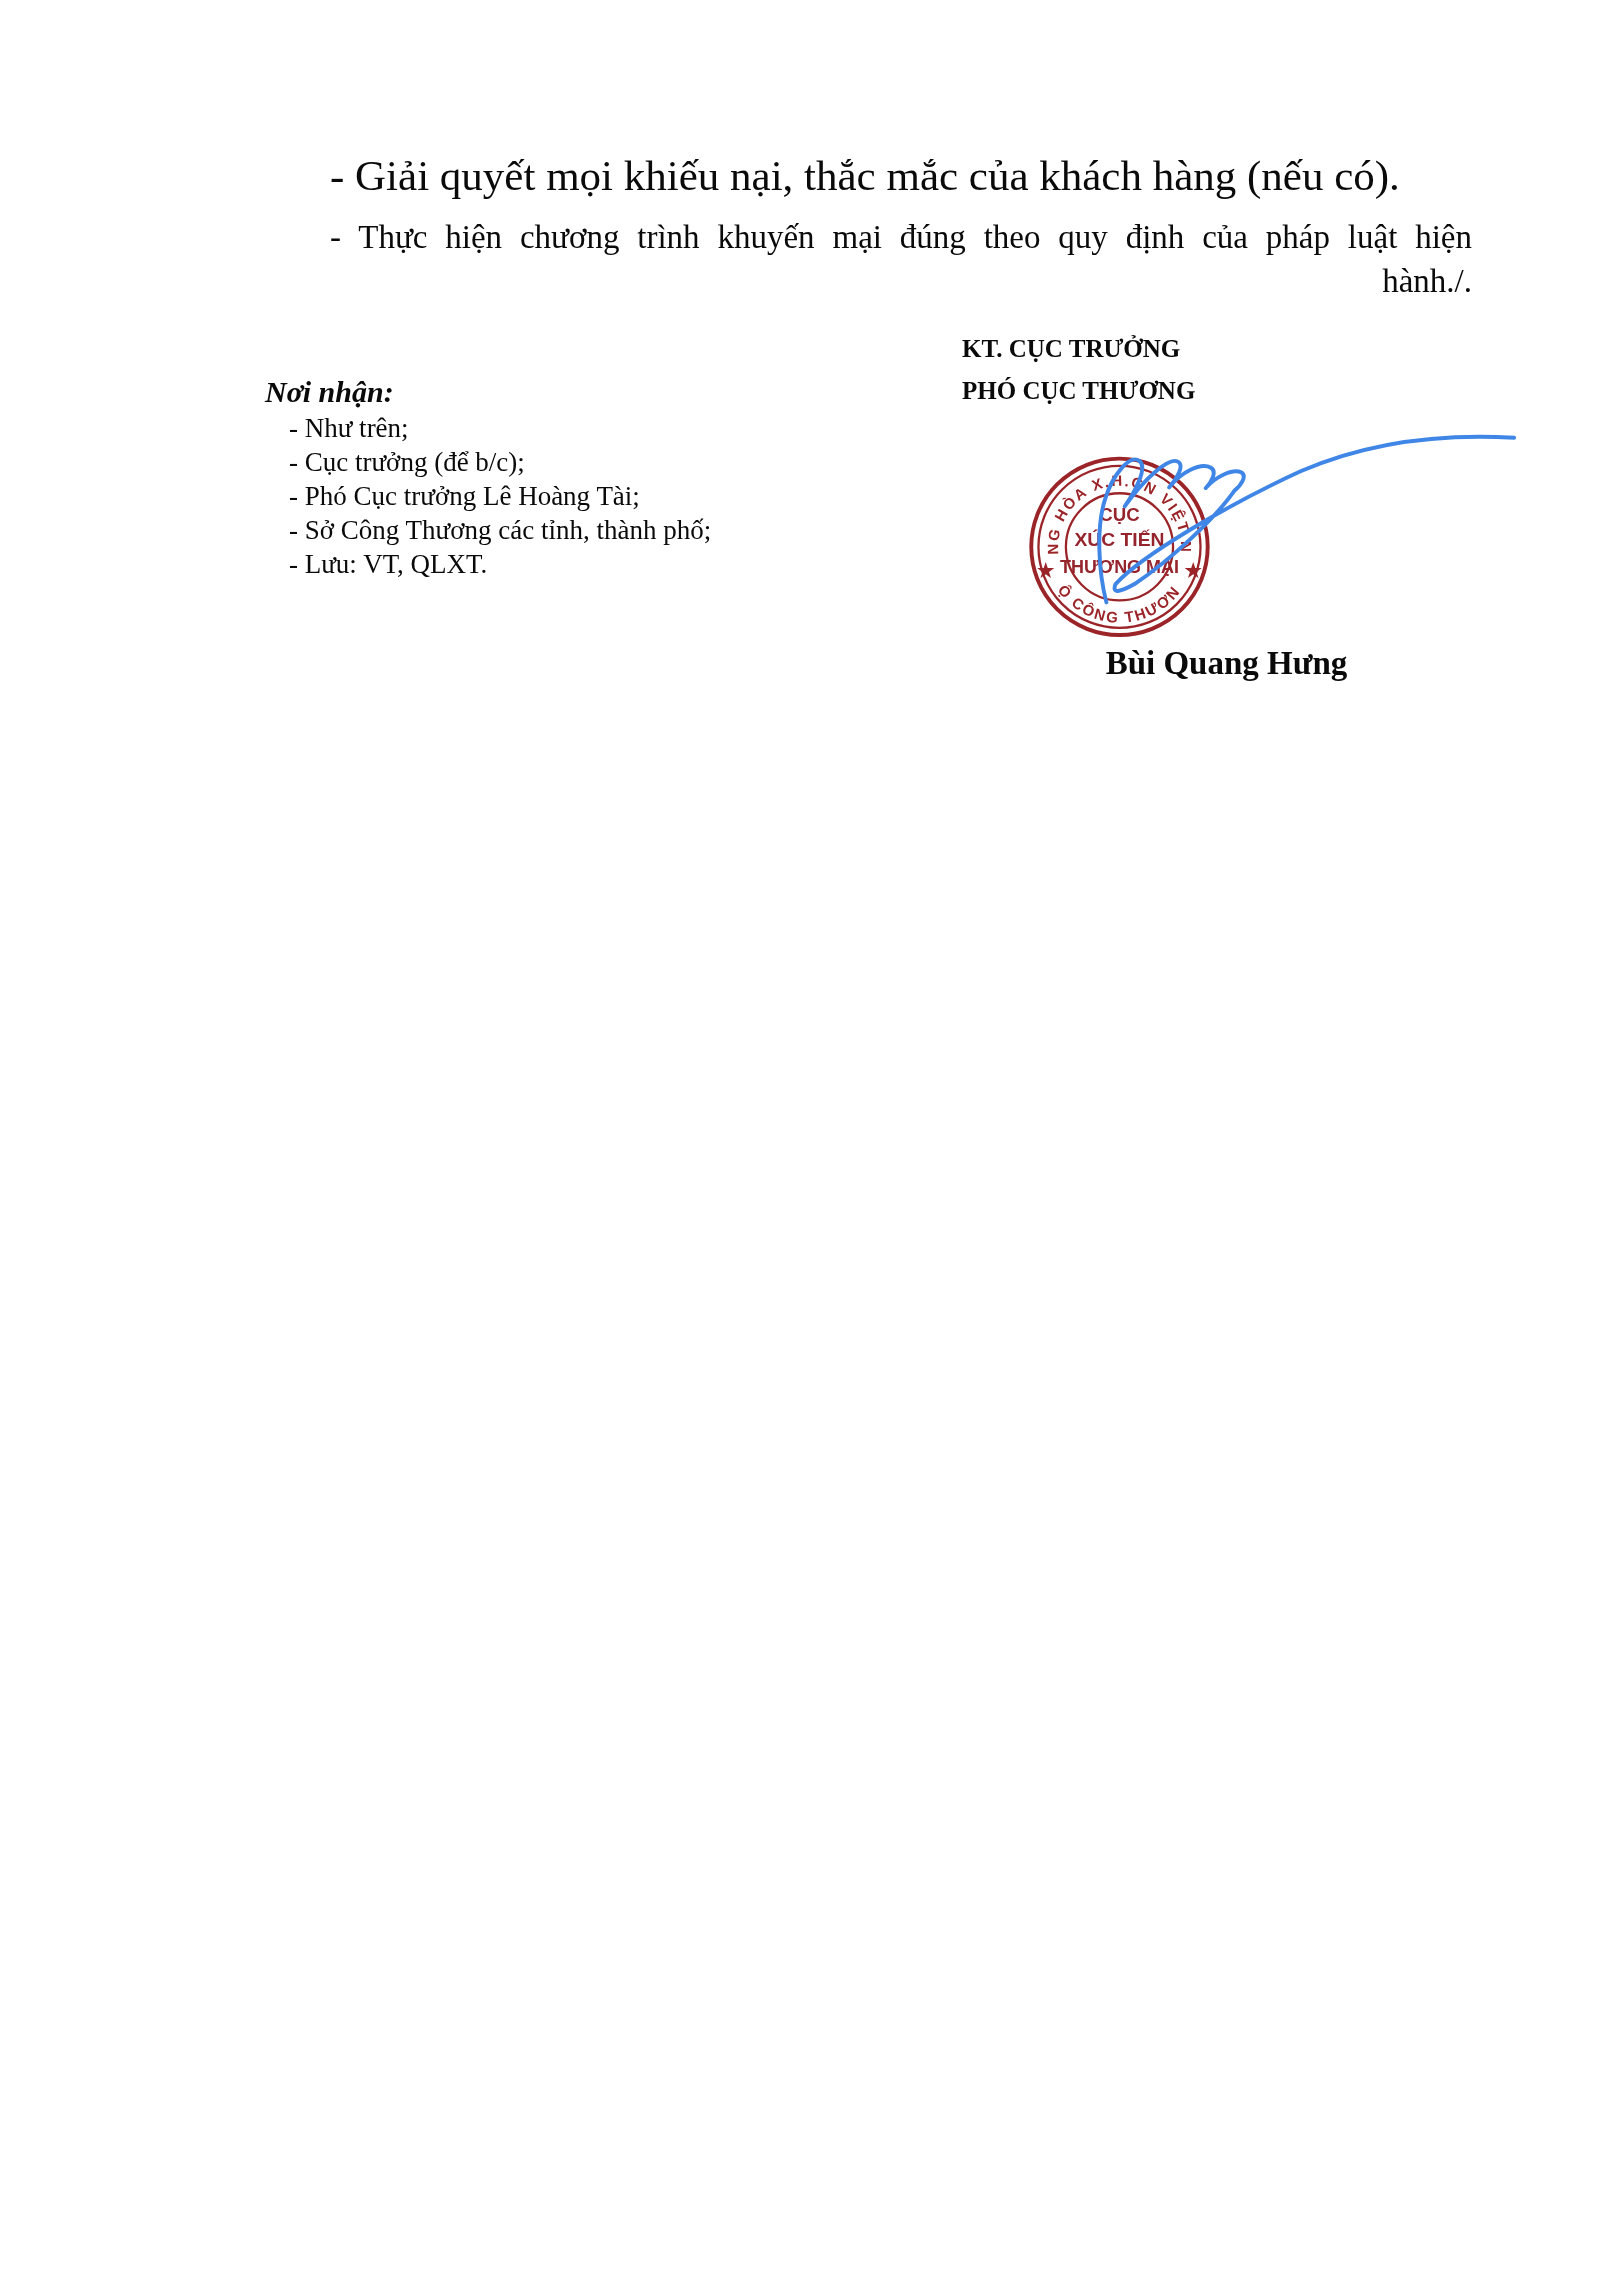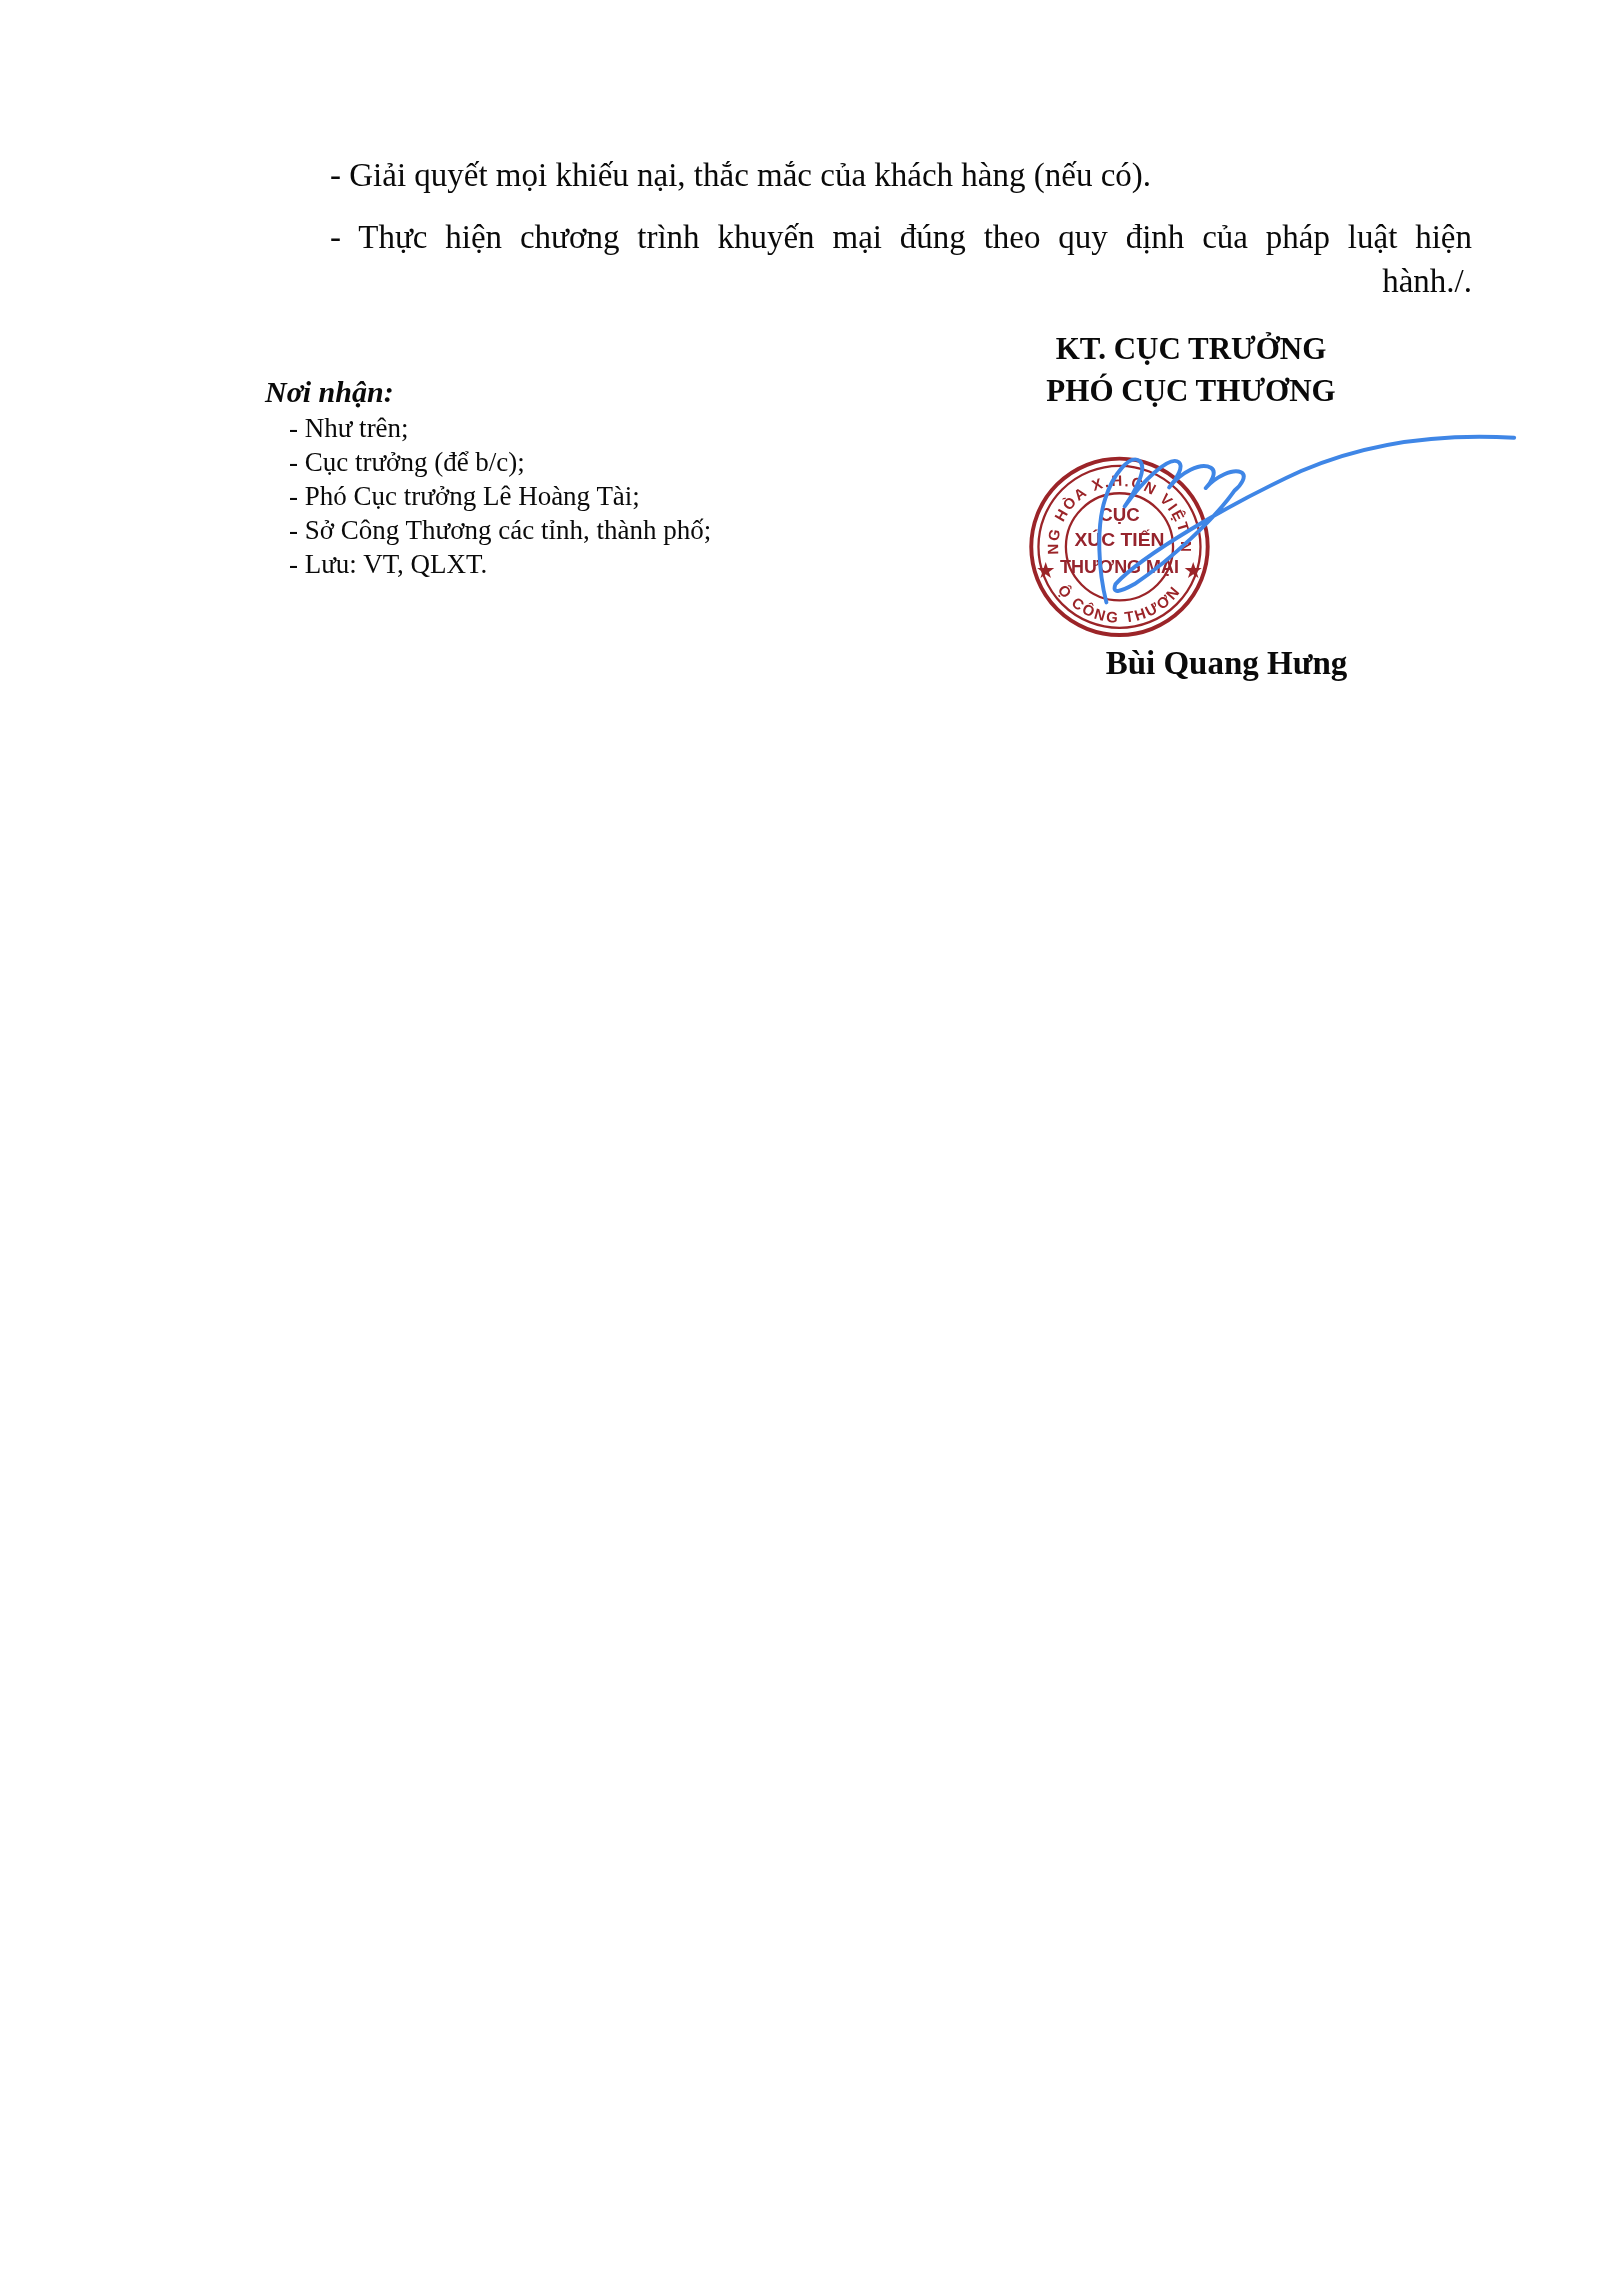--- a/index.html
+++ b/index.html
@@ -12,21 +12,21 @@
     background: #ffffff;
     overflow: hidden;
     font-family: "Liberation Serif", "DejaVu Serif", serif;
     color: #0a0a0a;
   }
 
   
   .para1 {
     position: absolute;
     left: 232px; top: 152px; width: 1240px;
-    font-size: 33px; line-height: 47px;
+    font-size: 43px; line-height: 47px;
     text-indent: 98px;
     white-space: nowrap;
   }
   .para2 {
     position: absolute;
     left: 232px; top: 215px; width: 1240px;
     font-size: 33px; line-height: 44px;
   }
   .para2 .wrap-line-1 {
     text-indent: 98px;
@@ -43,23 +43,23 @@
   .recipients-heading {
     font-size: 30px; line-height: 38px;
     font-weight: bold; font-style: italic;
   }
   .recipients-item { font-size: 27px; line-height: 34px; margin-left: 24px; }
 
   
   .sign-title {
     position: absolute;
     left: 962px; top: 328px; width: 458px;
-    text-align: center;
+    text-align: left;
     font-weight: bold;
-    font-size: 31px; line-height: 42px;
+    font-size: 25px; line-height: 42px;
   }
 
   
   .stamp-sig-svg {
     position: absolute;
     left: 1007px; top: 390px;
     width: 536px; height: 264px;
   }
   .stamp-arc-text {
     font-family: "Liberation Sans", "DejaVu Sans", sans-serif;

